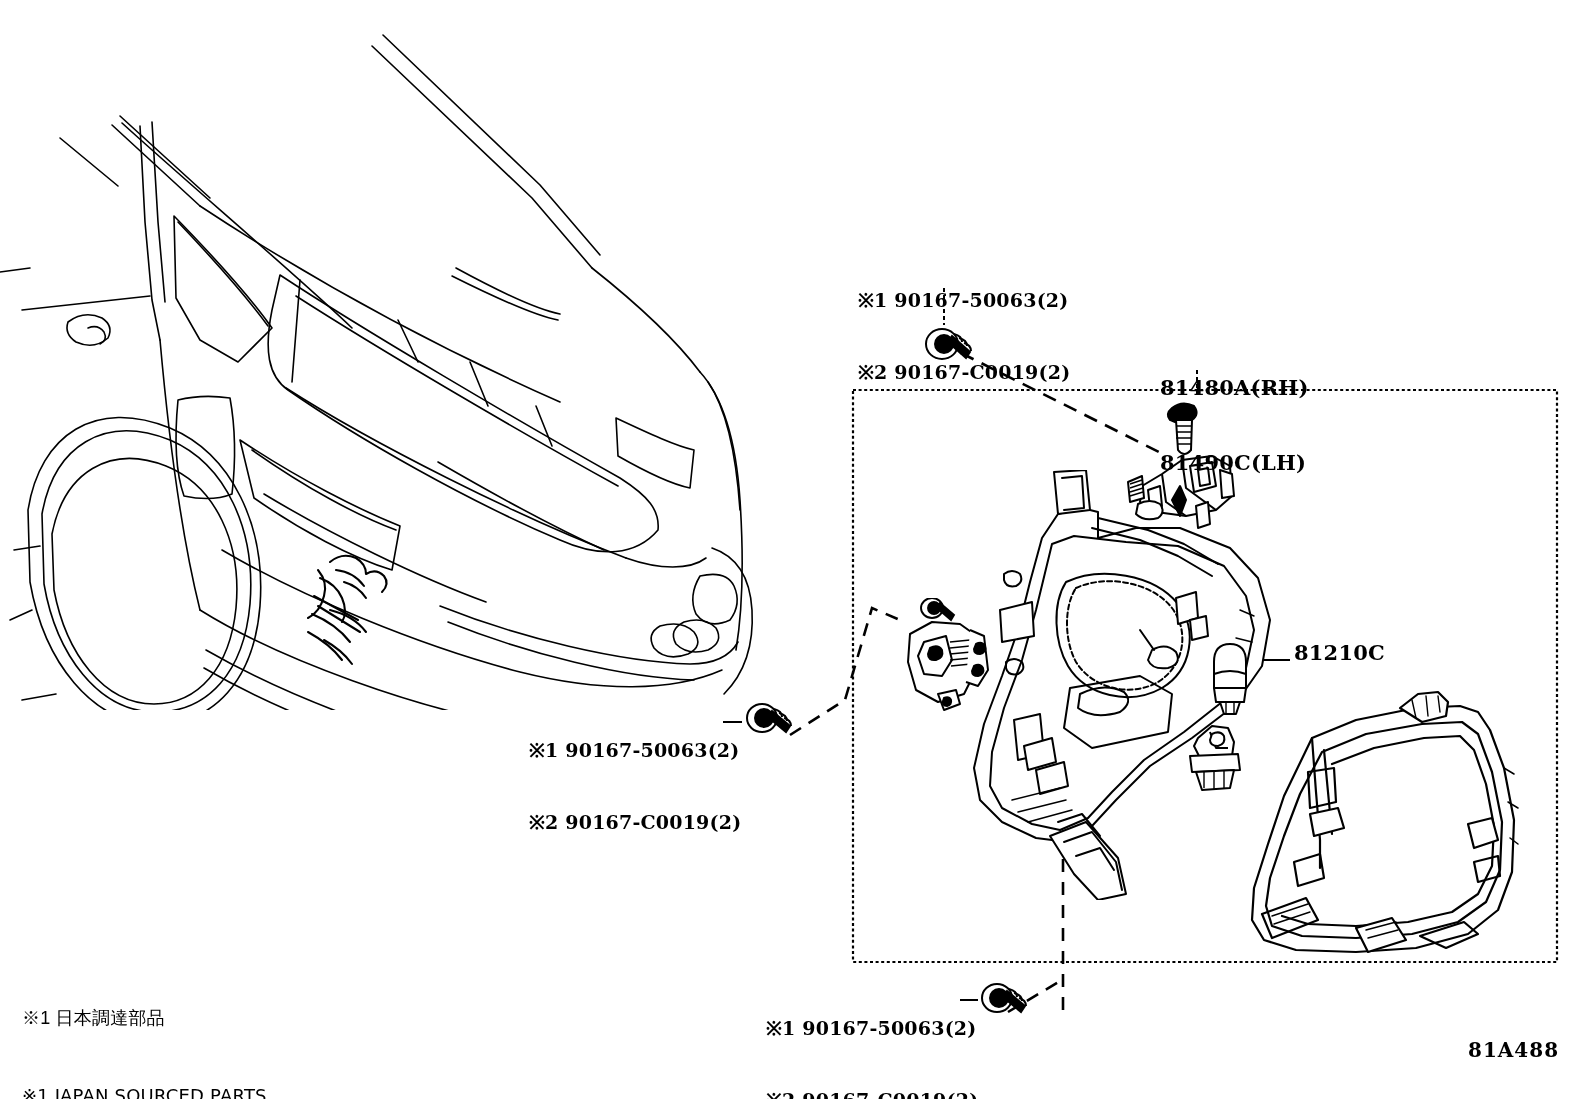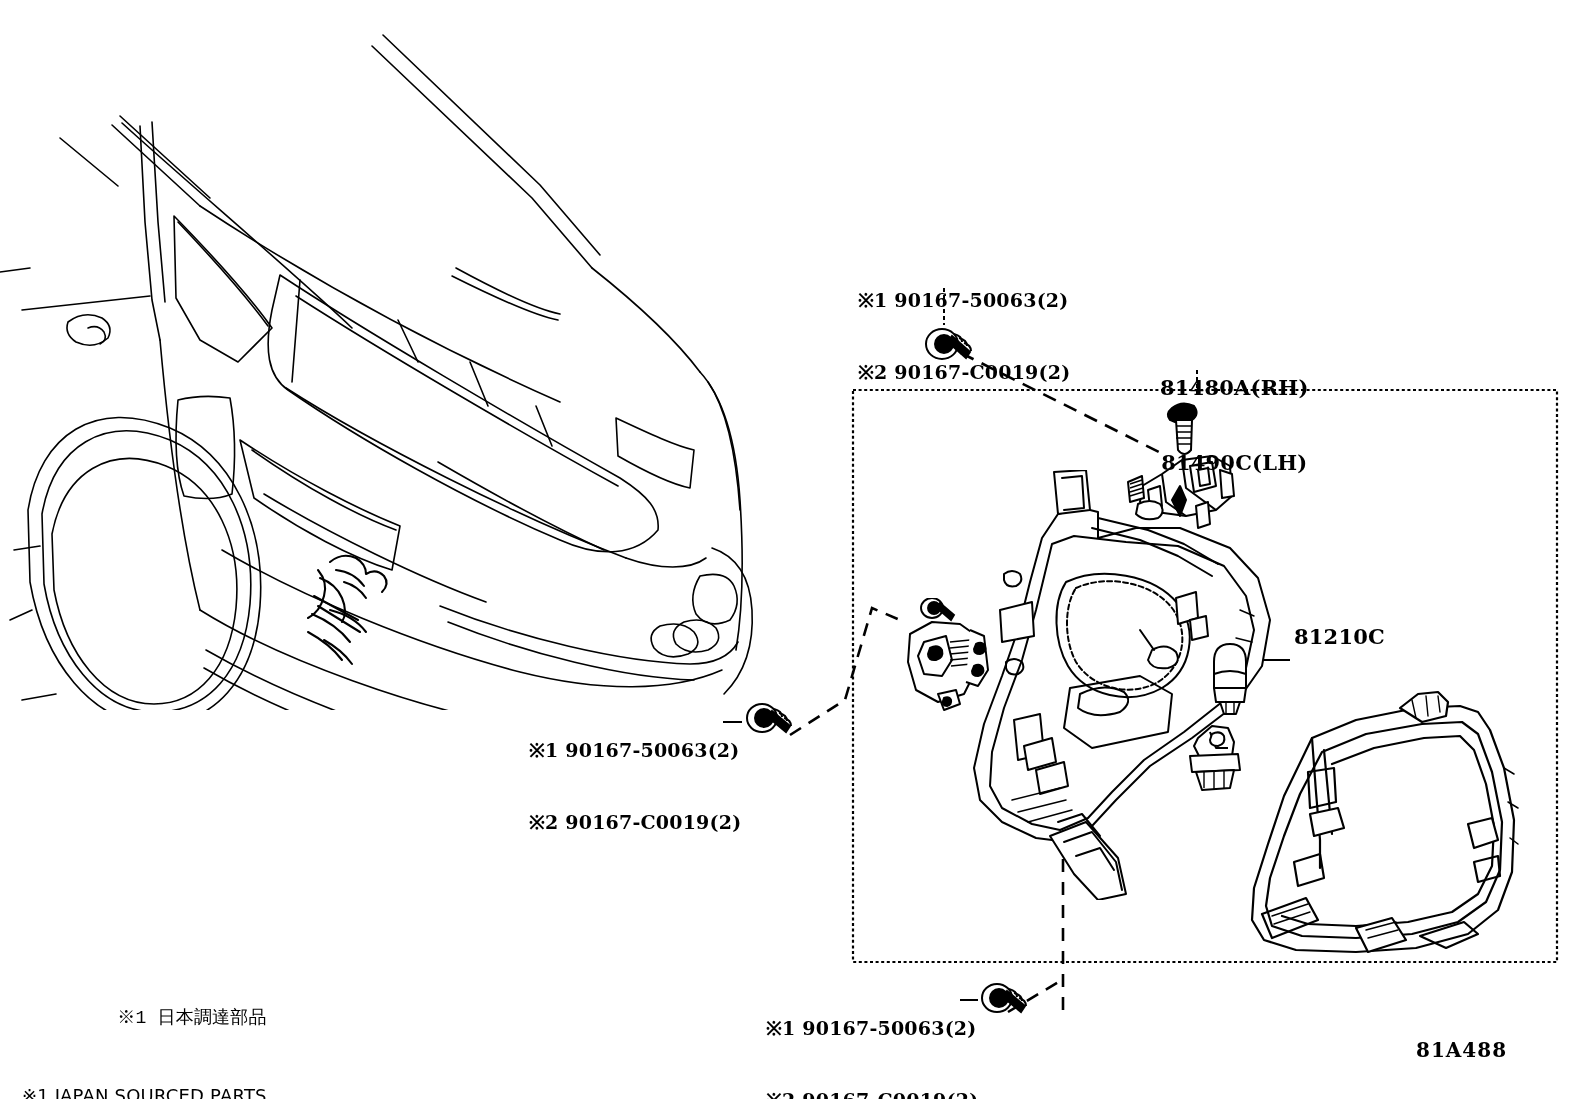--- a/index.html
+++ b/index.html
@@ -6,21 +6,21 @@
   body{width:1592px;height:1099px;position:relative;overflow:hidden;
        font-family:"Liberation Serif","DejaVu Serif",serif;color:#000;}
   .stage{position:absolute;inset:0;border-radius:32px;}
   svg{position:absolute;left:0;top:0;}
   .lbl{position:absolute;white-space:pre;font-weight:bold;letter-spacing:0.2px;}
   .partno{font-family:"DejaVu Serif",serif;font-weight:bold;font-size:21px;line-height:25px;}
   .boltno{font-family:"DejaVu Serif",serif;font-weight:bold;font-size:19px;line-height:24px;}
   .legend{font-family:"DejaVu Sans","Liberation Sans",sans-serif;font-weight:normal;
           font-size:18px;line-height:26px;}
   .diagcode{font-family:"DejaVu Serif",serif;font-weight:bold;font-size:20px;letter-spacing:1px;}
-  .jp{font-family:Liberation Mono, monospace;text-align:right;}
+  .jp{font-family:Liberation Sans, sans-serif;}
 </style>
 </head>
 <body>
 
 <div class="stage">
 
 <svg width="820" height="700" viewBox="0 0 820 700" style="left:0px;top:10px;">
   <g fill="none" stroke="#000" stroke-width="1.6" stroke-linecap="round" stroke-linejoin="round">
 
     <path d="M383 25 L540 175 L600 245"></path>
@@ -327,39 +327,39 @@
 
     <path d="M204 264 L248 250 L262 262 L230 276 Z" fill="none"></path>
   </g>
 </svg>
 
 <div class="lbl boltno" style="left:858px;top:240px;">
   <div>※1 90167-50063(2)</div>
   <div>※2 90167-C0019(2)</div>
 </div>
 
-<div class="lbl partno" style="left:1160px;top:325px;text-align:center;">
+<div class="lbl partno" style="left:1160px;top:325px;text-align:left;">
   <div>81480A(RH)</div>
   <div>81490C(LH)</div>
 </div>
 
-<div class="lbl partno" style="left:1294px;top:624px;">81210C</div>
+<div class="lbl partno" style="left:1294px;top:640px;">81210C</div>
 
 <div class="lbl boltno" style="left:529px;top:690px;">
   <div>※1 90167-50063(2)</div>
   <div>※2 90167-C0019(2)</div>
 </div>
 
 <div class="lbl boltno" style="left:766px;top:968px;">
   <div>※1 90167-50063(2)</div>
   <div>※2 90167-C0019(2)</div>
 </div>
 
 <div class="lbl legend" style="left:22px;top:953px;">
   <div class="jp">※1 日本調達部品</div>
   <div>※1 JAPAN SOURCED PARTS</div>
   
   
 </div>
 
-<div class="lbl diagcode" style="left:1416px;top:1038px;">81A488</div>
+<div class="lbl diagcode" style="left:1468px;top:1038px;">81A488</div>
 
 </div>
 
 </body></html>

